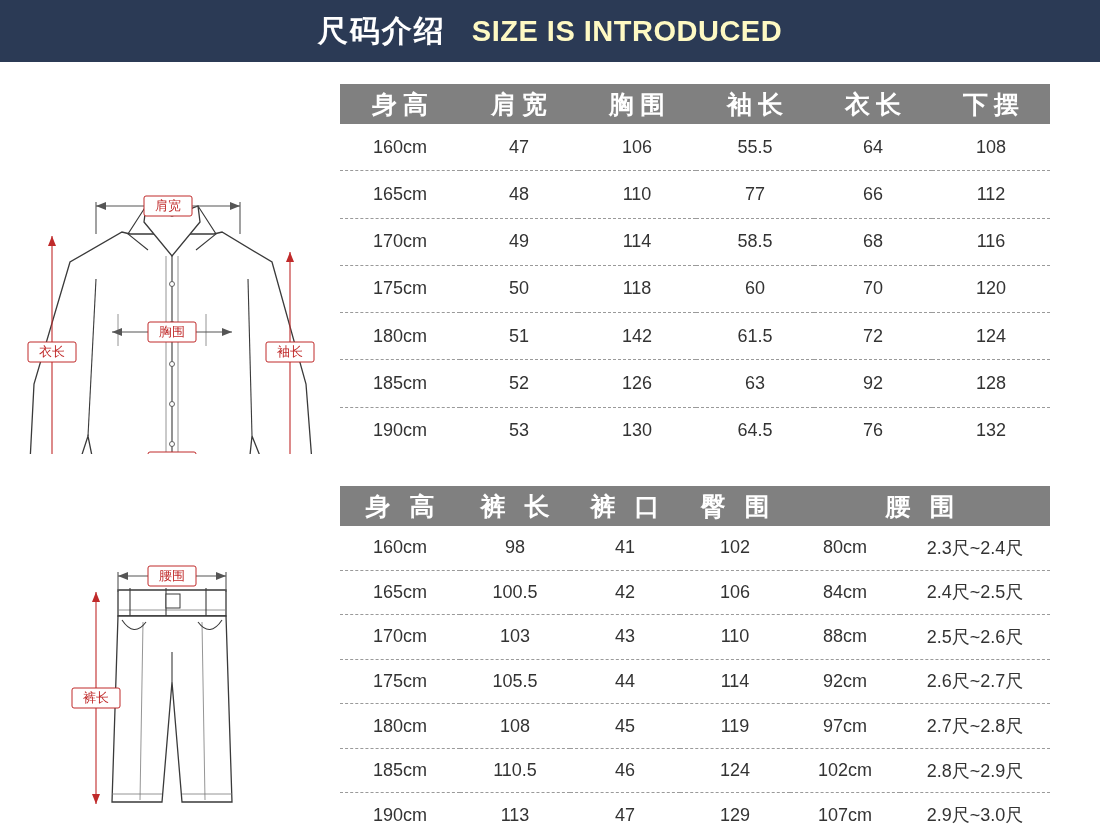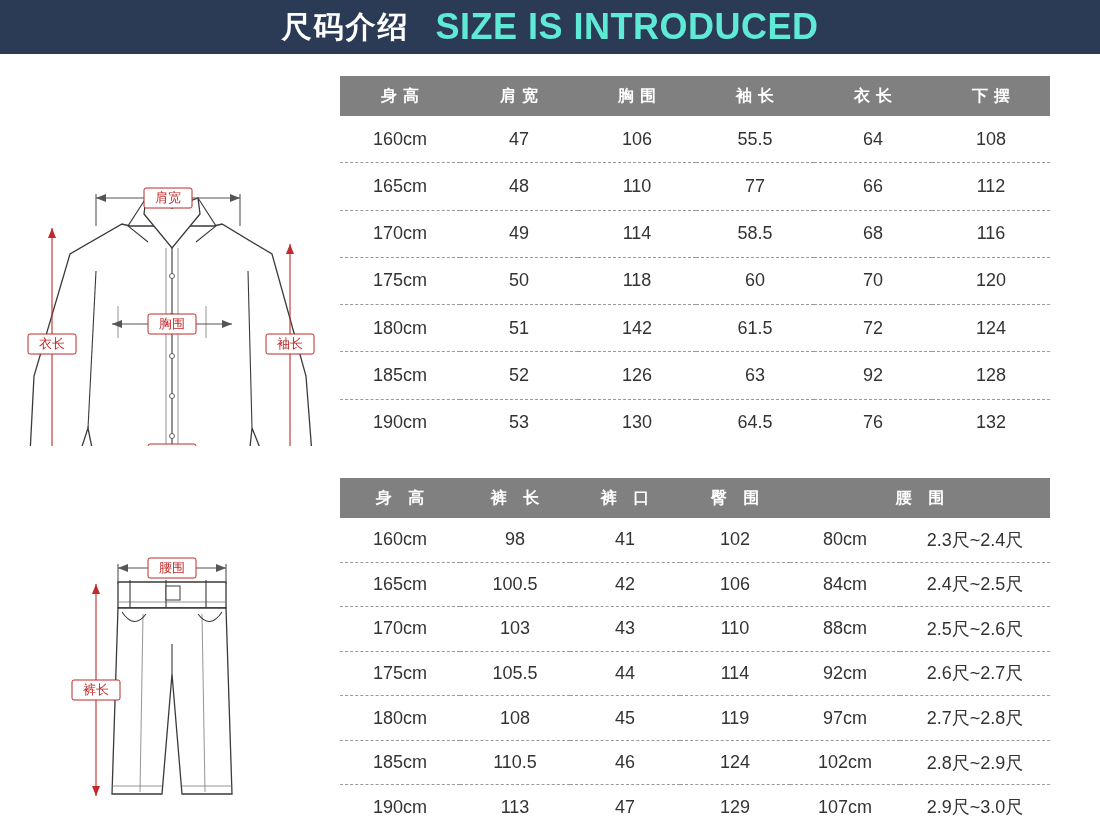--- a/index.html
+++ b/index.html
@@ -15,36 +15,36 @@
     overflow: hidden;
   }
   .page {
     position: relative;
     width: 1100px;
     height: 837px;
     background: #fff;
   }
   
   .header {
-    height: 54px;
+    height: 62px;
     background: #2b3a55;
     display: flex;
     align-items: center;
     justify-content: center;
     gap: 26px;
   }
   .header .cn {
     color: #ffffff;
     font-size: 30px;
     font-weight: bold;
     letter-spacing: 2px;
   }
   .header .en {
-    color: #5eead4;
-    font-size: 36px;
+    color: #fef9c3;
+    font-size: 29px;
     font-weight: bold;
     letter-spacing: 0.5px;
   }
   
   .content {
     position: relative;
     width: 1100px;
     height: 775px;
   }
   .block {
@@ -58,21 +58,21 @@
     position: relative;
   }
   
   .tbl {
     border-collapse: collapse;
     table-layout: fixed;
   }
   .tbl th {
     background: #808080;
     color: #ffffff;
-    font-size: 16px;
+    font-size: 25px;
     font-weight: bold;
     letter-spacing: 6px;
     text-indent: 6px;
     height: 38px;
     border: none;
   }
   .tbl td {
     font-size: 18px;
     color: #333;
     text-align: center;

